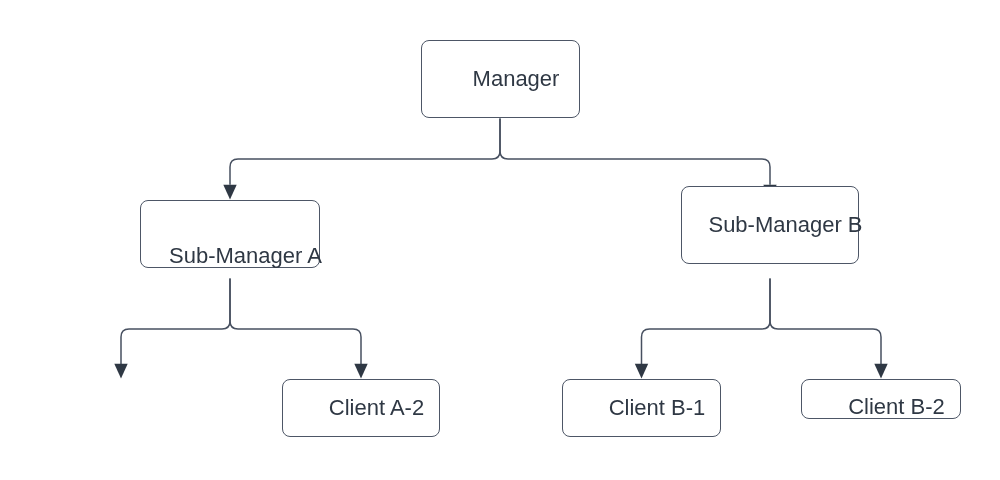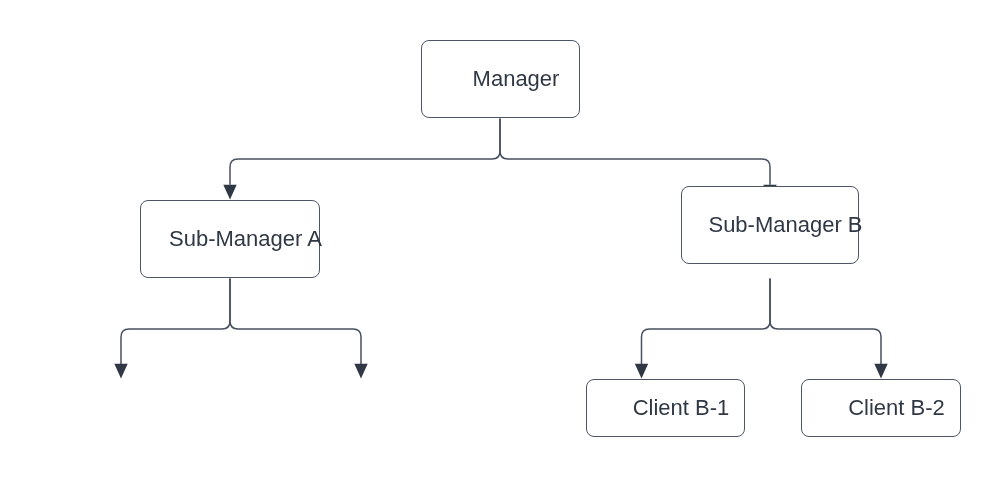--- a/index.html
+++ b/index.html
@@ -23,26 +23,26 @@
     border:1.5px solid var(--node-border);
     border-radius:8px;
     display:flex;align-items:center;justify-content:center;
     color:var(--text-color);
     font-size:22px;
     line-height:1;
     cursor:default;
     padding-left:31px;
   }
   .n-manager   {left:421px;top:40px; width:159px;height:78px;}
-  .n-sub-a     {left:140px;top:200px;width:180px;height:78px;}
+  .n-sub-a     {left:140px;top:200px;width:180px;height:68px;align-items:flex-end;}
   .n-sub-b     {left:681px;top:186px;width:178px;height:78px;}
   .n-client-a1 {left:42px; top:379px;width:158px;height:58px;}
   .n-client-a2 {left:282px;top:379px;width:158px;height:58px;}
-  .n-client-b1 {left:562px;top:379px;width:159px;height:58px;margin-left:24px;}
-  .n-client-b2 {left:801px;top:379px;width:160px;height:58px;}
+  .n-client-b1 {left:562px;top:379px;width:159px;height:58px;}
+  .n-client-b2 {left:801px;top:379px;width:160px;height:40px;align-items:flex-end;}
   .label{white-space:nowrap;}
 </style>
 </head>
 <body>
 
 <div class="canvas">
 
   <svg class="edges" width="1000" height="480" viewBox="0 0 1000 480" xmlns="http://www.w3.org/2000/svg">
     <g class="edge">
       <path d="M 500 118.5 L 500 151 Q 500 159 492 159 L 238 159 Q 230 159 230 167 L 230 184.8"></path>
@@ -76,20 +76,23 @@
 
   <div class="node n-sub-a">
     <span class="label">Sub-Manager A</span>
   </div>
 
   <div class="node n-sub-b">
     <span class="label">Sub-Manager B</span>
   </div>
 
 
+  <div class="node n-client-a2">
+    <span class="label">Client A-2</span>
+  </div>
 
   <div class="node n-client-b1">
     <span class="label">Client B-1</span>
   </div>
 
   <div class="node n-client-b2">
     <span class="label">Client B-2</span>
   </div>
 
 </div>

